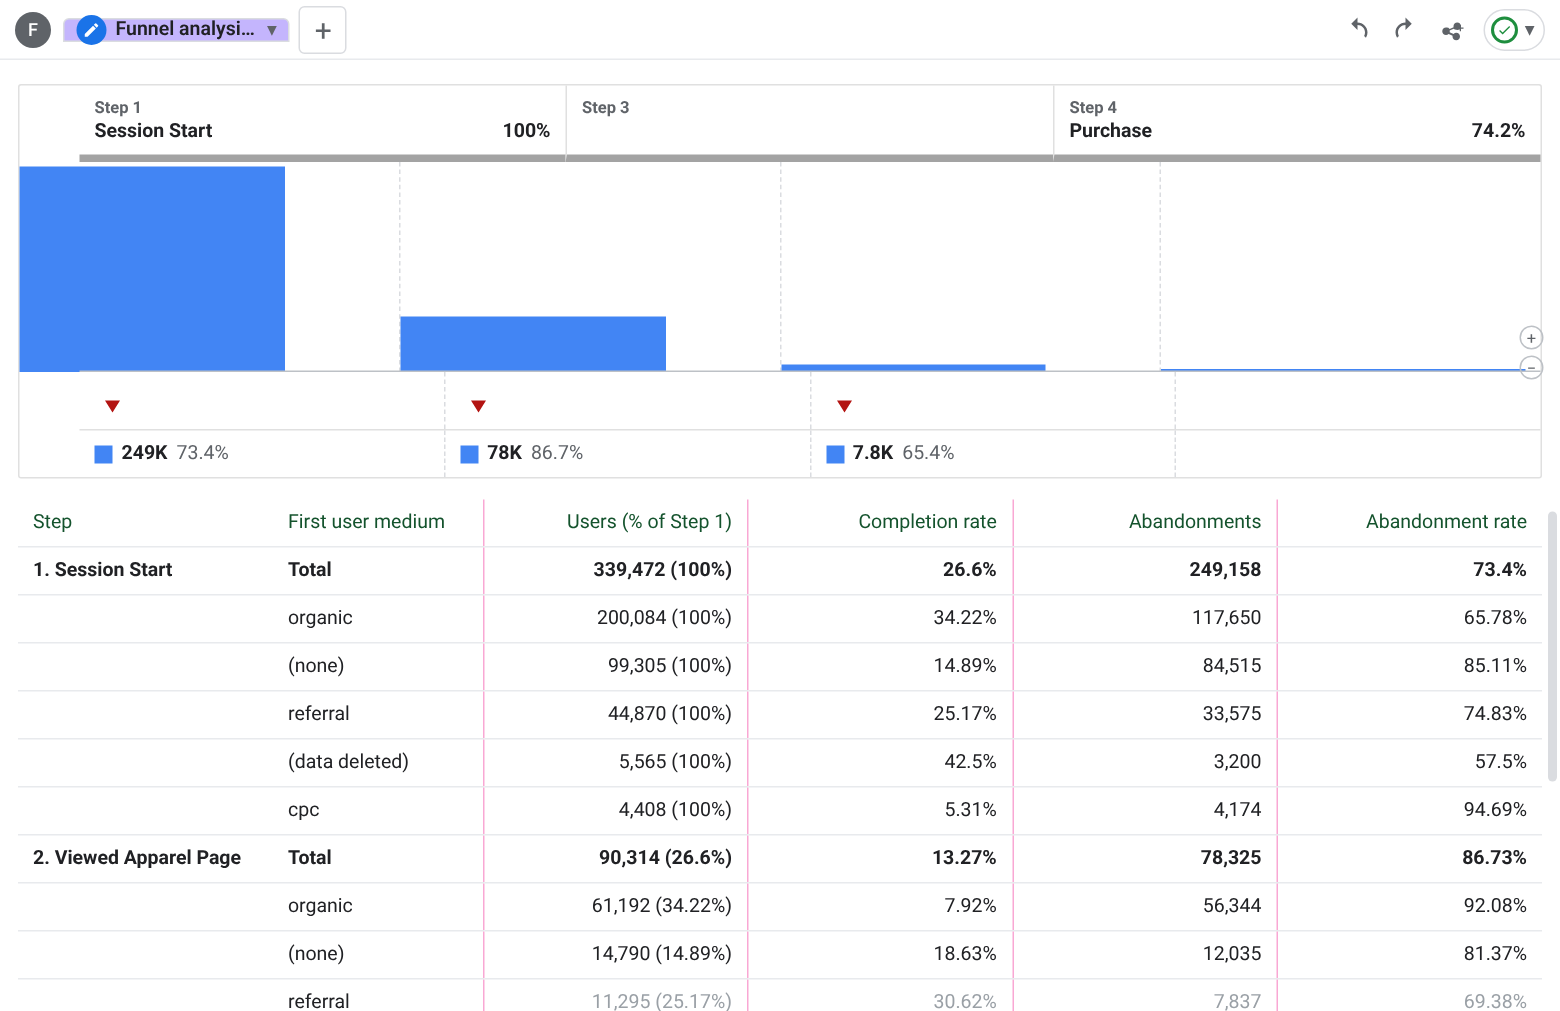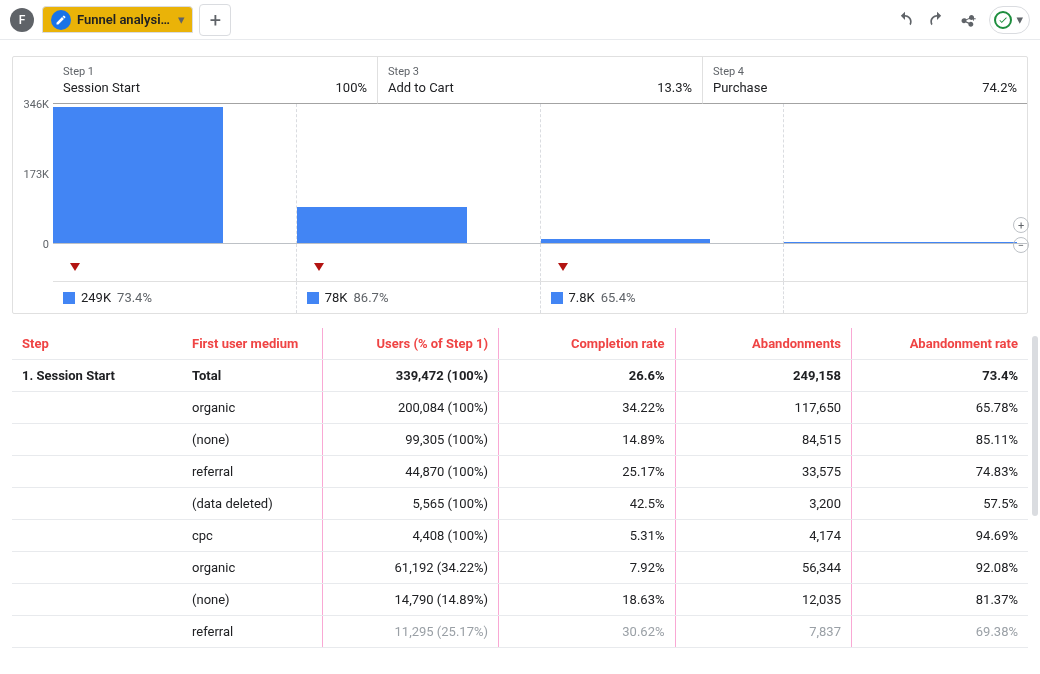--- a/index.html
+++ b/index.html
@@ -26,23 +26,23 @@
     background: #5f6368;
     color: #fff;
     display: flex; align-items: center; justify-content: center;
     font-size: 12px; font-weight: 500;
     margin-right: 8px;
   }
   .tab-chip {
     display: flex; align-items: center;
     border: 1px solid #dadce0;
     border-radius: 4px 4px 0 0;
-    height: 27px;
+    height: 16px;
     padding: 0 8px;
-    background: #eab308;
+    background: #c4b5fd;
     margin-right: 6px;
   }
   .tab-icon {
     width: 20px; height: 20px; border-radius: 50%;
     background: #1a73e8;
     display: flex; align-items: center; justify-content: center;
     margin-right: 6px;
   }
   .tab-icon svg { width: 12px; height: 12px; fill: #fff; }
   .tab-label { font-weight: 600; font-size: 13px; max-width: 110px; white-space: nowrap; overflow: hidden; text-overflow: ellipsis; }
@@ -81,22 +81,23 @@
   }
   .status-circle svg { width:10px; height:10px; fill:#1e8e3e; }
   .status-caret { color:#5f6368; }
 
   
   .chart-wrap { position: relative; margin: 16px 12px 0 12px; border:1px solid #e0e0e0; border-radius:2px; }
   .step-headers { display: flex; margin-left: 40px; }
   .step-header {
     flex: 1;
     border-left: 1px solid #e0e0e0;
-    border-bottom: 1px solid #a3a3a3;
+    border-bottom: 5px solid #a3a3a3;
     padding: 8px 10px;
+    font-weight: bold;
   }
   .step-header:first-child { border-left: none; }
   .step-label { color: #5f6368; font-size: 11px; }
   .step-name-row { display: flex; justify-content: space-between; align-items: baseline; margin-top:2px; }
   .step-name { font-size: 13px; }
   .step-pct { font-size: 13px; }
 
   .chart-body { position: relative; display:flex; height: 140px; }
   .y-axis { width: 40px; position: relative; }
   .y-tick { position:absolute; right:4px; font-size:11px; color:#5f6368; transform:translateY(-50%); }
@@ -109,29 +110,29 @@
   .zoom-btn { width:16px;height:16px;border:1px solid #bdc1c6;border-radius:50%; display:flex;align-items:center;justify-content:center; font-size:11px; color:#5f6368; cursor:pointer;}
 
   .drop-row { display:flex; margin-left:40px; }
   .drop-col { flex:1; border-left:1px dashed #dadce0; padding:6px 6px 4px 10px; }
   .drop-col:first-child{border-left:none;}
   .arrow-down svg { width:24px; height:24px; fill:#b31412; }
   .ab-row { display:flex; margin-left:40px; border-top:1px solid #e0e0e0; }
   .ab-col { flex:1; border-left:1px dashed #dadce0; padding:8px 10px; display:flex; align-items:center; gap:6px;}
   .ab-col:first-child{border-left:none;}
   .swatch { width:12px; height:12px; background:#4285f4; }
-  .ab-val { font-size:13px; }
+  .ab-val { font-size:13px;font-weight:bold; }
   .ab-pct { font-size:13px; color:#5f6368; }
 
   
   .table-wrap { margin: 14px 12px 0 12px; position:relative; }
   .scrollbar { position:absolute; right:-10px; top:8px; width:6px; height:180px; background:#dadce0; border-radius:3px; }
   table { width:100%; border-collapse:collapse; table-layout:fixed; }
   th, td { border-bottom:1px solid #e8eaed; padding: 8px 10px; font-size:13px; }
-  th { font-weight:700; color:#ef4444; text-align:left; }
+  th { font-weight:400; color:#14532d; text-align:left; }
   th.num, td.num { text-align:right; }
   col.step { width:170px; }
   col.medium { width:140px; }
   tr.total td { font-weight:700; }
   td.fade { color:#9aa0a6; }
   td.vline, th.vline { border-left:1px solid #f9a8d4; }
 </style>
 </head>
 <body>
 
@@ -177,39 +178,30 @@
   <div class="step-headers" id="step-headers">
       <div class="step-header">
         <div class="step-label">Step 1</div>
         <div class="step-name-row">
           <span class="step-name">Session Start</span>
           <span class="step-pct">100%</span>
         </div>
       </div>
       <div class="step-header">
         <div class="step-label">Step 3</div>
-        <div class="step-name-row">
-          <span class="step-name">Add to Cart</span>
-          <span class="step-pct">13.3%</span>
-        </div>
       </div>
       <div class="step-header">
         <div class="step-label">Step 4</div>
         <div class="step-name-row">
           <span class="step-name">Purchase</span>
           <span class="step-pct">74.2%</span>
         </div>
       </div>
     </div>
   <div class="chart-body">
-    <div class="y-axis" id="y-axis">
-        <div class="y-tick" style="top: 0%;">346K</div>
-        <div class="y-tick" style="top: 50%;">173K</div>
-        <div class="y-tick" style="top: 100%;">0</div>
-      </div>
     <div class="bars" id="bars">
         <div class="bar-col">
           <div class="bar-fill" style="height: 98.1133%; width: 70%;"></div>
         </div>
         <div class="bar-col">
           <div class="bar-fill" style="height: 26.1023%; width: 70%;"></div>
         </div>
         <div class="bar-col">
           <div class="bar-fill" style="height: 3.46503%; width: 70%;"></div>
         </div>
@@ -318,20 +310,28 @@
           <td class="num vline">57.5%</td>
         </tr>
         <tr>
           <td></td>
           <td>cpc</td>
           <td class="num vline">4,408 (100%)</td>
           <td class="num vline">5.31%</td>
           <td class="num vline">4,174</td>
           <td class="num vline">94.69%</td>
         </tr>
+        <tr class="total">
+          <td>2. Viewed Apparel Page</td>
+          <td>Total</td>
+          <td class="num vline">90,314 (26.6%)</td>
+          <td class="num vline">13.27%</td>
+          <td class="num vline">78,325</td>
+          <td class="num vline">86.73%</td>
+        </tr>
         <tr>
           <td></td>
           <td>organic</td>
           <td class="num vline">61,192 (34.22%)</td>
           <td class="num vline">7.92%</td>
           <td class="num vline">56,344</td>
           <td class="num vline">92.08%</td>
         </tr>
         <tr>
           <td></td>

